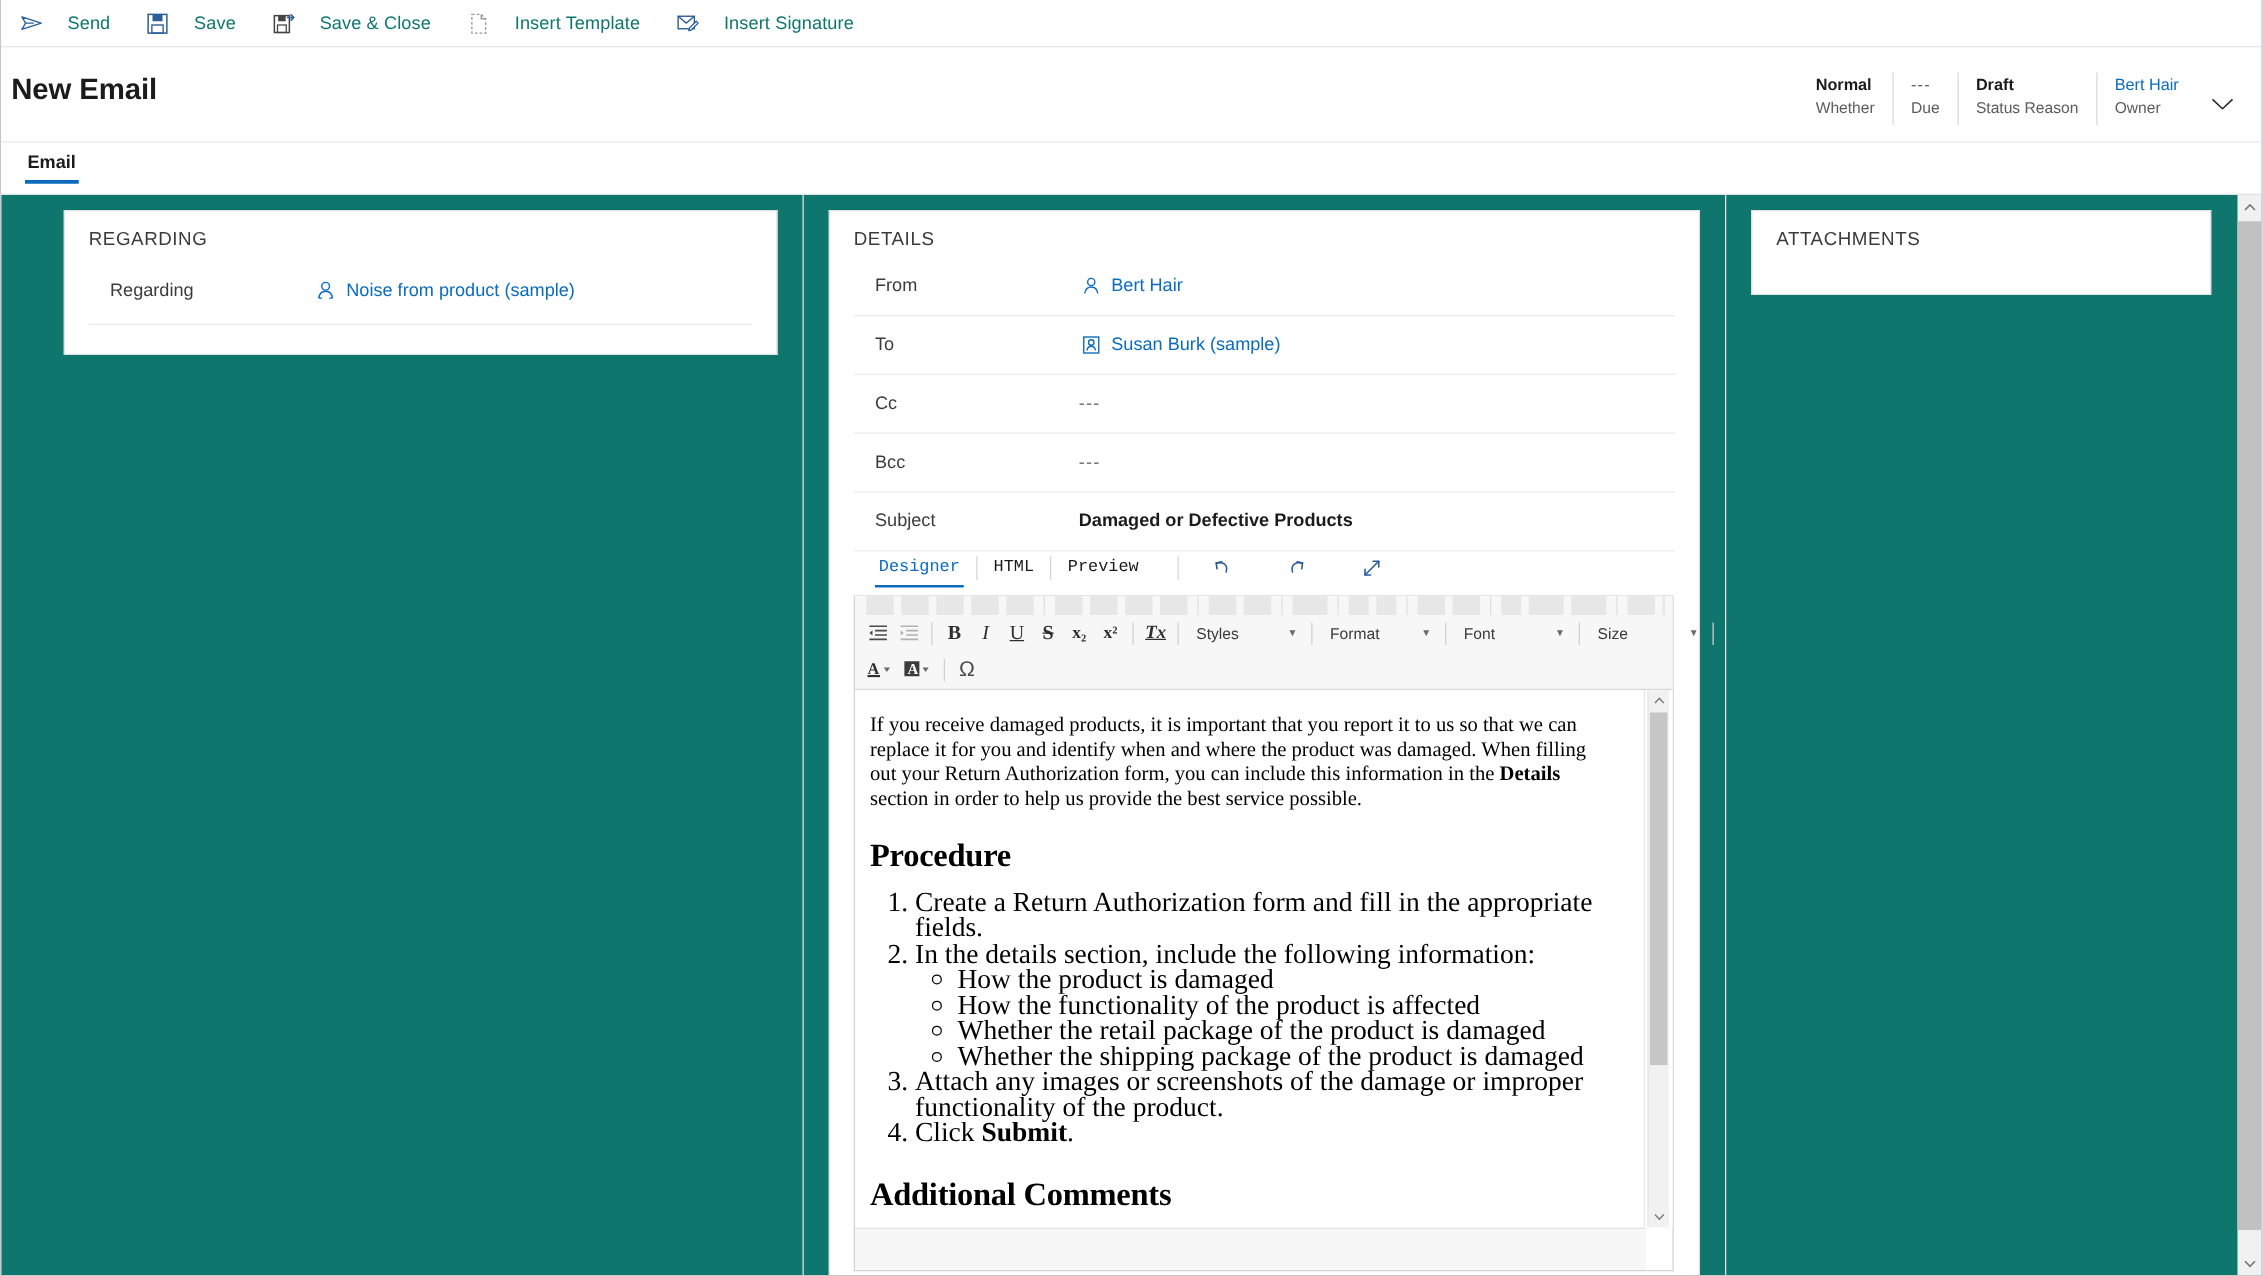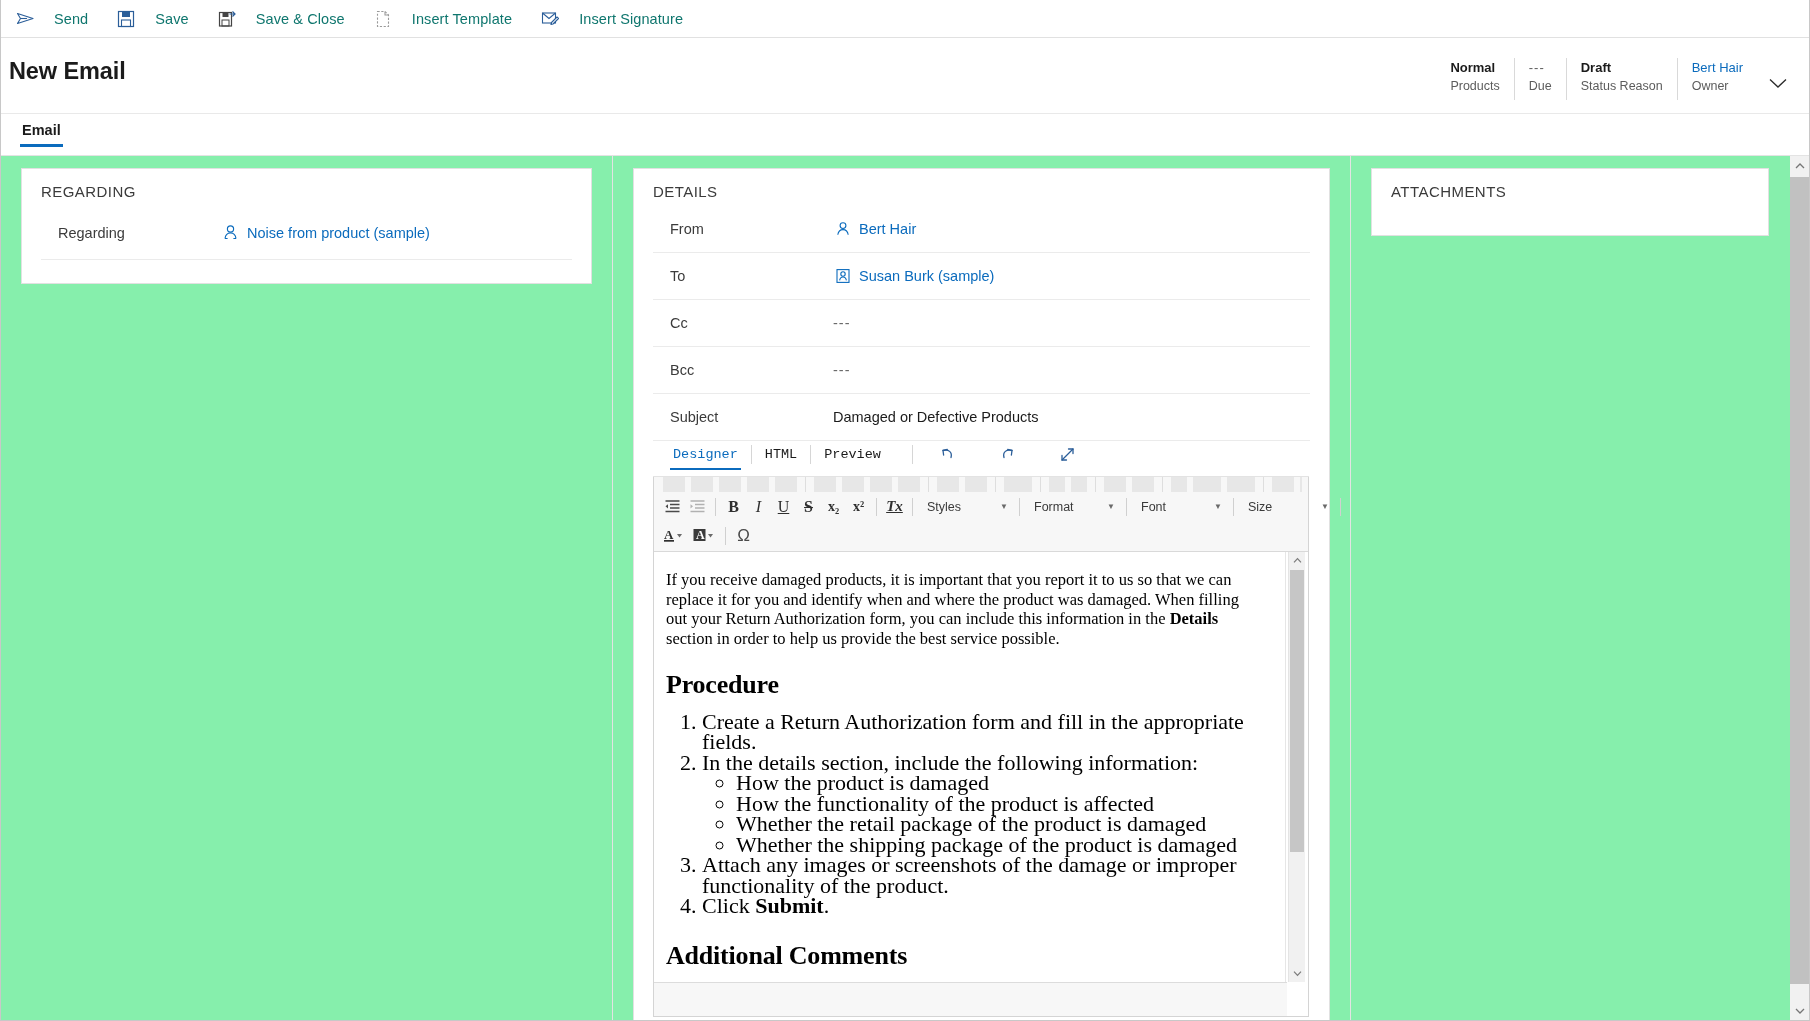--- a/index.html
+++ b/index.html
@@ -130,21 +130,22 @@
     height: 3px;
     background: #0b6bbd;
   }
 
   
   .body-area {
     position: relative;
     height: 864px;
     display: flex;
     align-items: flex-start;
-    background: #86efac;
+    background: #0f766e;
+    padding-left: 30px;
   }
   .col {
     height: 100%;
     position: relative;
   }
   .col-left   { width: 612px; border-right: 1px solid #e3e3e3; }
   .col-mid    { width: 738px; border-right: 1px solid #e3e3e3; }
   .col-right  { flex: 1; }
 
   .panel {
@@ -175,21 +176,21 @@
     color: #3b3b3b;
     padding-left: 17px;
   }
   .fvalue {
     display: flex;
     align-items: center;
     font-size: 14.5px;
     color: #1b1b1b;
   }
   .fvalue .lnk { color: #0b6bbd; cursor: pointer; }
-  .fvalue.bold { font-weight: 400; }
+  .fvalue.bold { font-weight: 700; }
   .fvalue.dim { color: #6b6b6b; letter-spacing: 1px; }
   .vico { width: 19px; height: 19px; margin-right: 7px; display: flex; align-items: center; justify-content: center; flex: 0 0 auto; }
 
   .regarding-panel { height: 116px; }
   .regarding-panel .frow { min-height: 54px; }
   .attach-panel { height: 68px; }
 
   
   .editor-wrap {
     margin: 0 20px 0 19px;
@@ -457,21 +458,21 @@
     </div>
 
   </div>
 
   <div class="header">
     <div class="page-title">New Email</div>
 
     <div class="hdr-stats">
       <div class="stat">
         <span class="stat-val">Normal</span>
-        <span class="stat-lbl">Products</span>
+        <span class="stat-lbl">Whether</span>
       </div>
       <div class="stat">
         <span class="stat-val dim">---</span>
         <span class="stat-lbl">Due</span>
       </div>
       <div class="stat">
         <span class="stat-val">Draft</span>
         <span class="stat-lbl">Status Reason</span>
       </div>
       <div class="stat">

